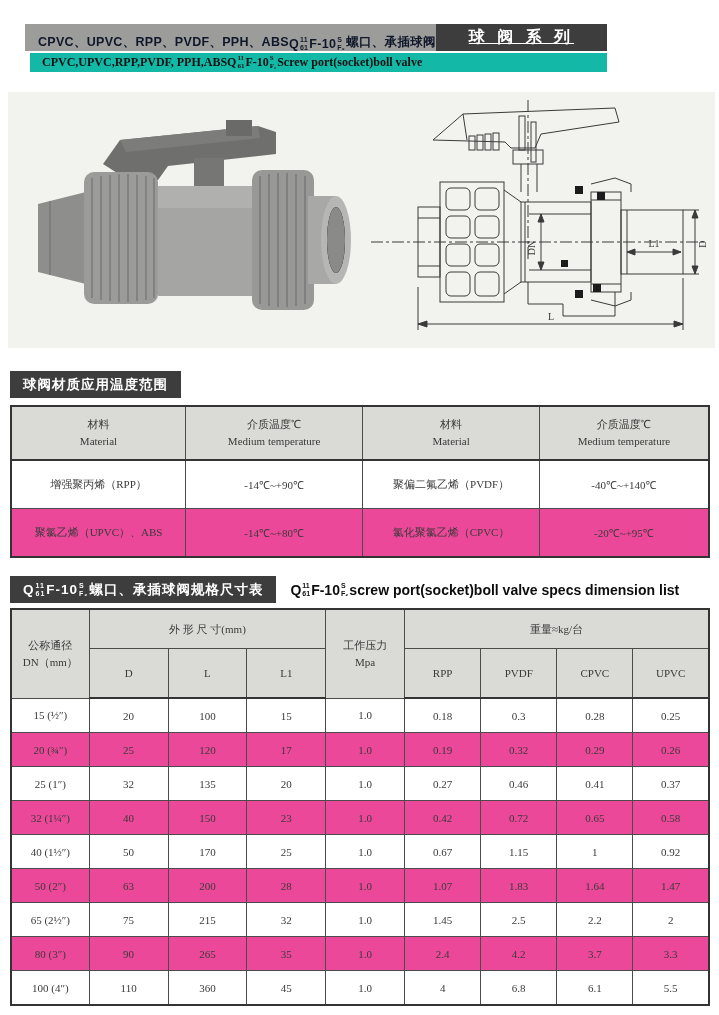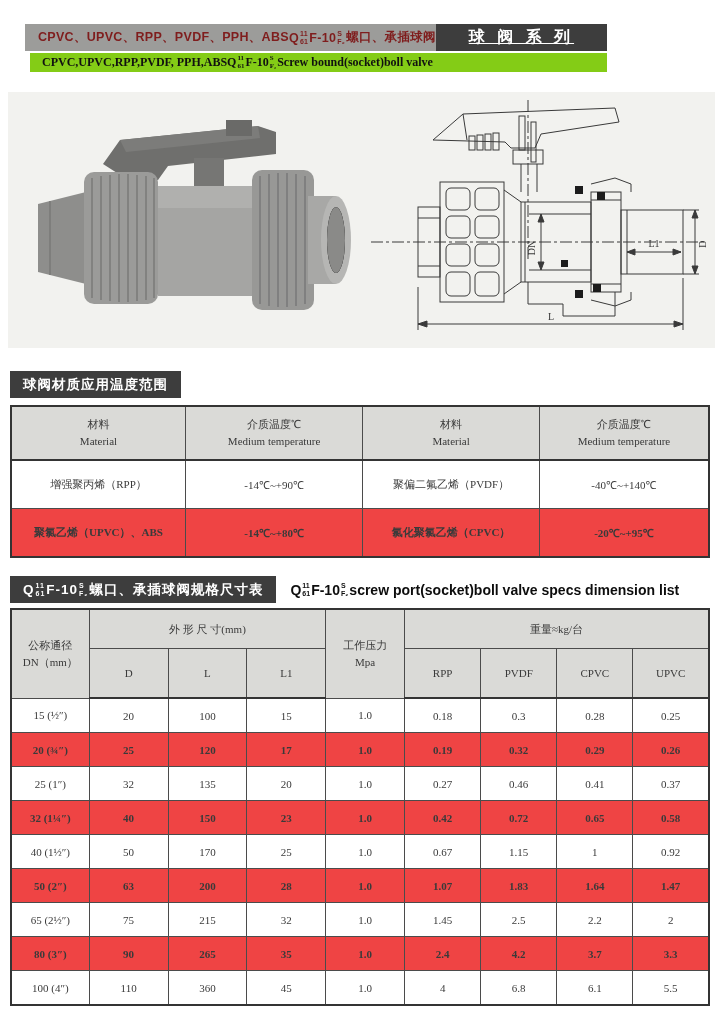--- a/index.html
+++ b/index.html
@@ -3,30 +3,30 @@
 <meta charset="utf-8">
 <style>
   html,body{margin:0;padding:0;}
   body{
     width:719px;height:1015px;position:relative;background:#ffffff;
     font-family:"Liberation Serif", serif;color:#222;overflow:hidden;
   }
   
   #banner{position:absolute;left:25px;top:24px;width:582px;height:27px;display:flex;}
   .banner-main{
-    flex:1;background:#9c9c9a;color:#7f1d1d;display:flex;align-items:center;
+    flex:1;background:#9c9c9a;color:#0f172a;display:flex;align-items:flex-end;
     padding-left:13px;font-family:"Liberation Sans", sans-serif;
     font-weight:bold;font-size:12.5px;letter-spacing:.3px;white-space:nowrap;
   }
   .banner-series{
     width:172px;background:#3d3d3d;color:#ffffff;display:flex;align-items:center;justify-content:center;
     font-family:"Liberation Sans", sans-serif;font-weight:bold;font-size:16px;letter-spacing:4px;text-decoration:underline;
   }
   #subtitle{
-    position:absolute;left:30px;top:53px;width:577px;height:19px;background:#84cc16;
+    position:absolute;left:30px;top:53px;width:577px;height:19px;background:#14b8a6;
     display:flex;align-items:center;padding-left:12px;box-sizing:border-box;
     font-weight:bold;font-size:12px;color:#111;white-space:nowrap;
   }
   
   .model{display:inline-flex;align-items:center;white-space:nowrap;}
   .stack{display:inline-flex;flex-direction:column;justify-content:center;
          font-size:7px;line-height:7.5px;font-weight:bold;margin:0 1px;text-align:left;}
   
   #figure-panel{position:absolute;left:8px;top:92px;width:707px;height:256px;background:#f2f2ef;display:flex;}
   #figure-panel svg{display:block;}
@@ -43,21 +43,21 @@
   #section1{top:371px;}
   #section2{top:576px;}
   
   table{border-collapse:collapse;table-layout:fixed;position:absolute;left:10px;background:#fff;}
   th,td{border:1px solid #4b4b4b;text-align:center;vertical-align:middle;
         font-size:11px;color:#3a3a3a;padding:0 2px;overflow:hidden;}
   thead th{background:#dadad7;font-weight:normal;}
   table{border:2px solid #343434;}
   thead tr:last-child th{border-bottom:2px solid #343434;}
   .hl{display:block;line-height:1.55;}
-  tr.shaded td{background:#ef4444;font-weight:bold;}
+  tr.shaded td{background:#ec4899;}
   #temp-table{top:405px;width:700px;}
   #temp-table thead th{height:52px;}
   #temp-table tbody td{height:47px;}
   #spec-table{top:608px;width:700px;}
   #spec-table thead tr.gr th{height:38px;}
   #spec-table thead tr.sr th{height:48px;}
   #spec-table tbody td{height:33px;}
 </style>
 </head>
 <body>
@@ -89,21 +89,21 @@
       <span class="stack">
         <span>11</span>
         <span>61</span>
       </span>
       <span>F-10</span>
       <span class="stack">
         <span>S</span>
         <span>F₂</span>
       </span>
     </span>
-  <span> Screw bound(socket)boll valve</span>
+  <span> Screw port(socket)boll valve</span>
 </div>
 
 <div id="figure-panel">
 
   <svg width="355" height="256" viewBox="0 0 355 256">
 
     <g>
       <polygon points="95,72 112,48 250,34 268,40 268,62 160,74 150,88 120,88" fill="#6f6f6d"></polygon>
       <polygon points="112,48 250,34 252,46 118,60" fill="#7c7c7a"></polygon>
       <rect x="218" y="28" width="26" height="16" fill="#6a6a68"></rect>

